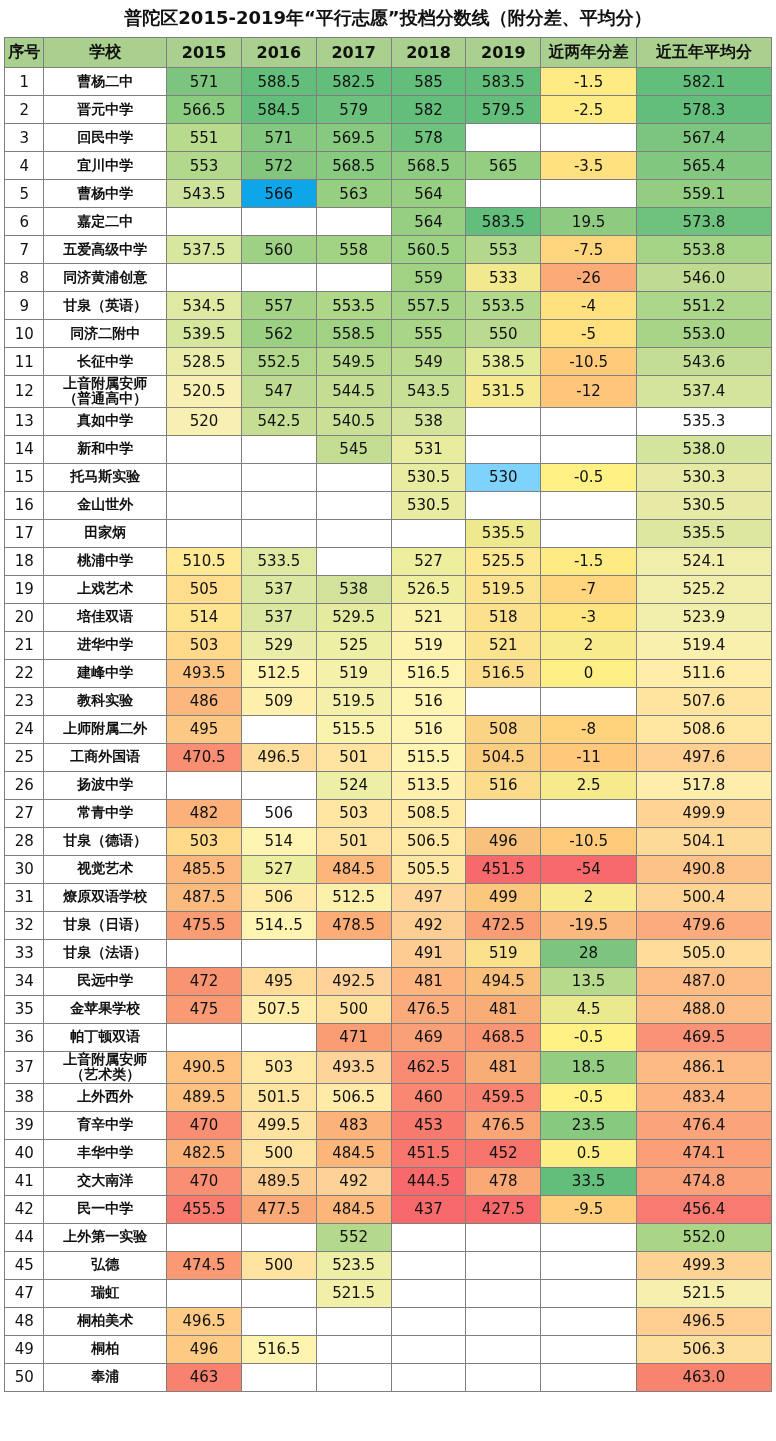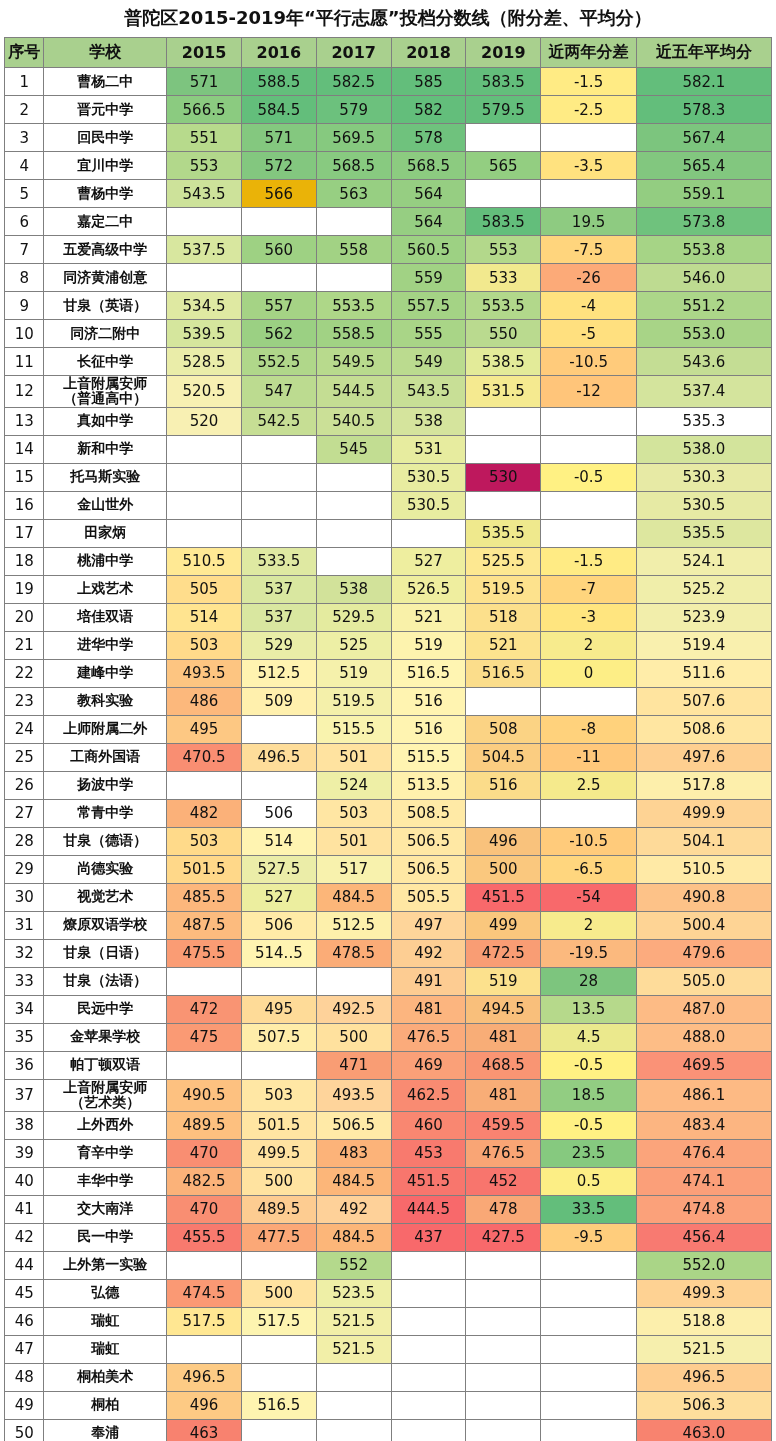--- a/index.html
+++ b/index.html
@@ -120,21 +120,21 @@
           <td class="val" style="background: rgb(136, 202, 128);">568.5</td>
           <td class="val" style="background: rgb(140, 203, 128);">568.5</td>
           <td class="val" style="background: rgb(147, 206, 129);">565</td>
           <td class="val" style="background: rgb(255, 226, 127);">-3.5</td>
           <td class="val" style="background: rgb(130, 199, 127);">565.4</td>
         </tr>
         <tr>
           <td class="idx">5</td>
           <td class="school">曹杨中学</td>
           <td class="val" style="background: rgb(205, 226, 154);">543.5</td>
-          <td class="val" style="background: #eab308;">566</td>
+          <td class="val" style="background: #0ea5e9;">566</td>
           <td class="val" style="background: rgb(151, 207, 130);">563</td>
           <td class="val" style="background: rgb(150, 206, 130);">564</td>
           <td class="val" style="background: rgb(255, 255, 255);"></td>
           <td class="val" style="background: rgb(255, 255, 255);"></td>
           <td class="val" style="background: rgb(147, 205, 129);">559.1</td>
         </tr>
         <tr>
           <td class="idx">6</td>
           <td class="school">嘉定二中</td>
           <td class="val" style="background: rgb(255, 255, 255);"></td>
@@ -236,21 +236,21 @@
           <td class="val" style="background: rgb(255, 255, 255);"></td>
           <td class="val" style="background: rgb(211, 228, 156);">538.0</td>
         </tr>
         <tr>
           <td class="idx">15</td>
           <td class="school">托马斯实验</td>
           <td class="val" style="background: rgb(255, 255, 255);"></td>
           <td class="val" style="background: rgb(255, 255, 255);"></td>
           <td class="val" style="background: rgb(255, 255, 255);"></td>
           <td class="val" style="background: rgb(232, 236, 160);">530.5</td>
-          <td class="val" style="background: #be185d; margin-top: 8px;">530</td>
+          <td class="val" style="background: #7dd3fc; margin-top: 8px;">530</td>
           <td class="val" style="background: rgb(255, 241, 131);">-0.5</td>
           <td class="val" style="background: rgb(231, 234, 165);">530.3</td>
         </tr>
         <tr>
           <td class="idx">16</td>
           <td class="school">金山世外</td>
           <td class="val" style="background: rgb(255, 255, 255);"></td>
           <td class="val" style="background: rgb(255, 255, 255);"></td>
           <td class="val" style="background: rgb(255, 255, 255);"></td>
           <td class="val" style="background: rgb(232, 236, 160);">530.5</td>
@@ -382,31 +382,20 @@
         <tr>
           <td class="idx">28</td>
           <td class="school">甘泉（德语）</td>
           <td class="val" style="background: rgb(255, 218, 138);">503</td>
           <td class="val" style="background: rgb(255, 244, 177);">514</td>
           <td class="val" style="background: rgb(255, 227, 160);">501</td>
           <td class="val" style="background: rgb(255, 232, 164);">506.5</td>
           <td class="val" style="background: rgb(249, 194, 124);">496</td>
           <td class="val" style="background: rgb(255, 203, 123);">-10.5</td>
           <td class="val" style="background: rgb(254, 218, 153);">504.1</td>
-        </tr>
-        <tr>
-          <td class="idx">29</td>
-          <td class="school">尚德实验</td>
-          <td class="val" style="background: rgb(255, 216, 137);">501.5</td>
-          <td class="val" style="background: rgb(235, 237, 168);">527.5</td>
-          <td class="val" style="background: rgb(248, 242, 173);">517</td>
-          <td class="val" style="background: rgb(255, 232, 164);">506.5</td>
-          <td class="val" style="background: rgb(250, 200, 126);">500</td>
-          <td class="val" style="background: rgb(255, 214, 126);">-6.5</td>
-          <td class="val" style="background: rgb(255, 234, 166);">510.5</td>
         </tr>
         <tr>
           <td class="idx">30</td>
           <td class="school">视觉艺术</td>
           <td class="val" style="background: rgb(252, 183, 124);">485.5</td>
           <td class="val" style="background: rgb(236, 238, 159);">527</td>
           <td class="val" style="background: rgb(252, 182, 121);">484.5</td>
           <td class="val" style="background: rgb(255, 231, 163);">505.5</td>
           <td class="val" style="background: rgb(248, 105, 107);">451.5</td>
           <td class="val" style="background: rgb(248, 105, 107);">-54</td>
@@ -563,31 +552,20 @@
           <td class="school">弘德</td>
           <td class="val" style="background: rgb(250, 153, 116);">474.5</td>
           <td class="val" style="background: rgb(255, 227, 160);">500</td>
           <td class="val" style="background: rgb(238, 239, 166);">523.5</td>
           <td class="val" style="background: rgb(255, 255, 255);"></td>
           <td class="val" style="background: rgb(255, 255, 255);"></td>
           <td class="val" style="background: rgb(255, 255, 255);"></td>
           <td class="val" style="background: rgb(254, 210, 147); text-align: center;">499.3</td>
         </tr>
         <tr>
-          <td class="idx">46</td>
-          <td class="school">瑞虹</td>
-          <td class="val" style="background: rgb(255, 231, 146);">517.5</td>
-          <td class="val" style="background: rgb(253, 244, 176);">517.5</td>
-          <td class="val" style="background: rgb(242, 239, 168);">521.5</td>
-          <td class="val" style="background: rgb(255, 255, 255);"></td>
-          <td class="val" style="background: rgb(255, 255, 255);"></td>
-          <td class="val" style="background: rgb(255, 255, 255);"></td>
-          <td class="val" style="background: rgb(252, 239, 172);">518.8</td>
-        </tr>
-        <tr>
           <td class="idx">47</td>
           <td class="school">瑞虹</td>
           <td class="val" style="background: rgb(255, 255, 255);"></td>
           <td class="val" style="background: rgb(255, 255, 255);"></td>
           <td class="val" style="background: rgb(242, 239, 168);">521.5</td>
           <td class="val" style="background: rgb(255, 255, 255);"></td>
           <td class="val" style="background: rgb(255, 255, 255);"></td>
           <td class="val" style="background: rgb(255, 255, 255);"></td>
           <td class="val" style="background: rgb(246, 239, 173);">521.5</td>
         </tr>

